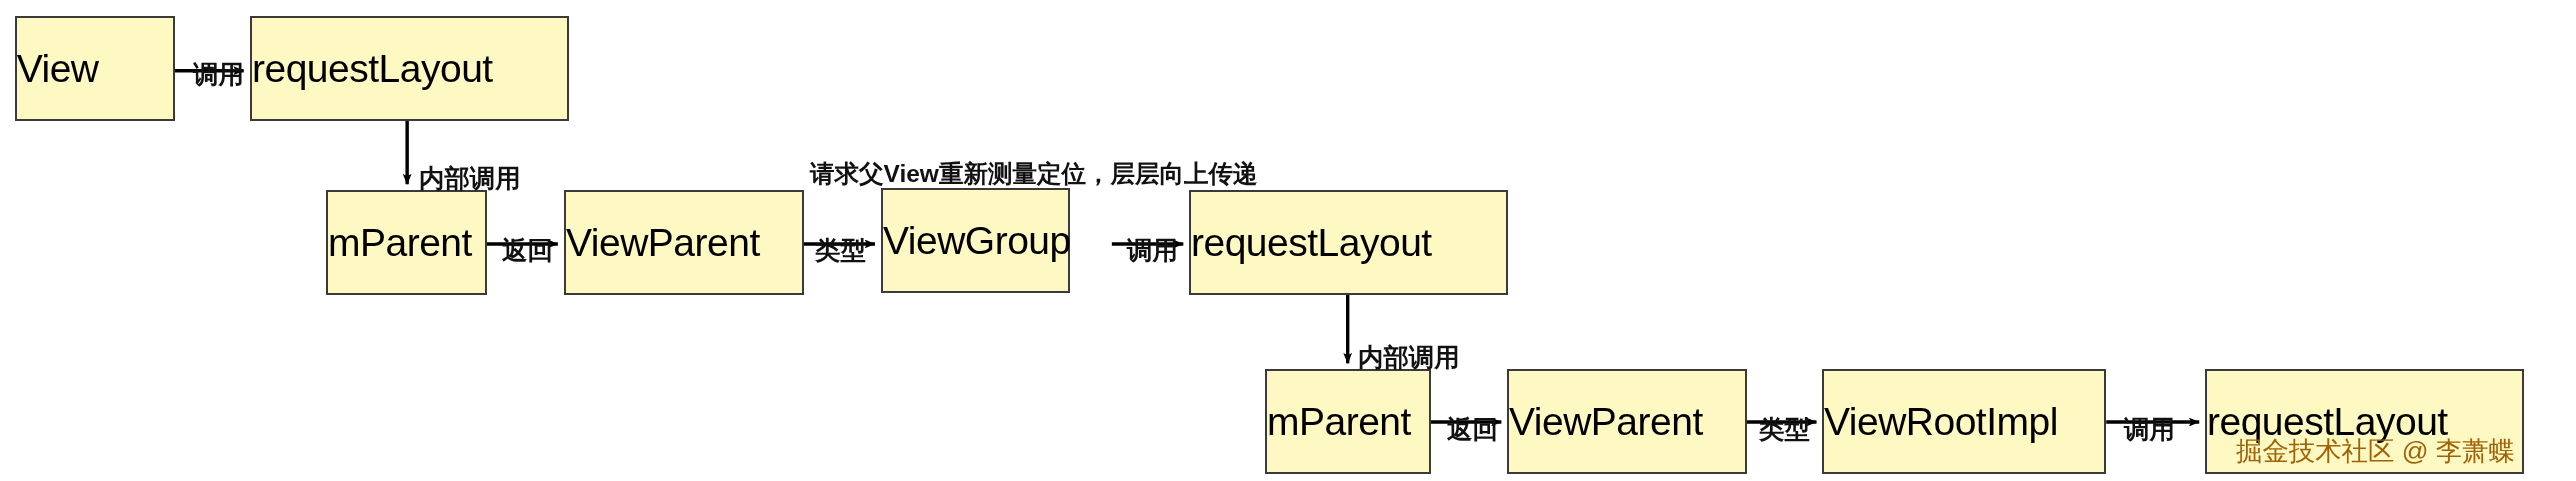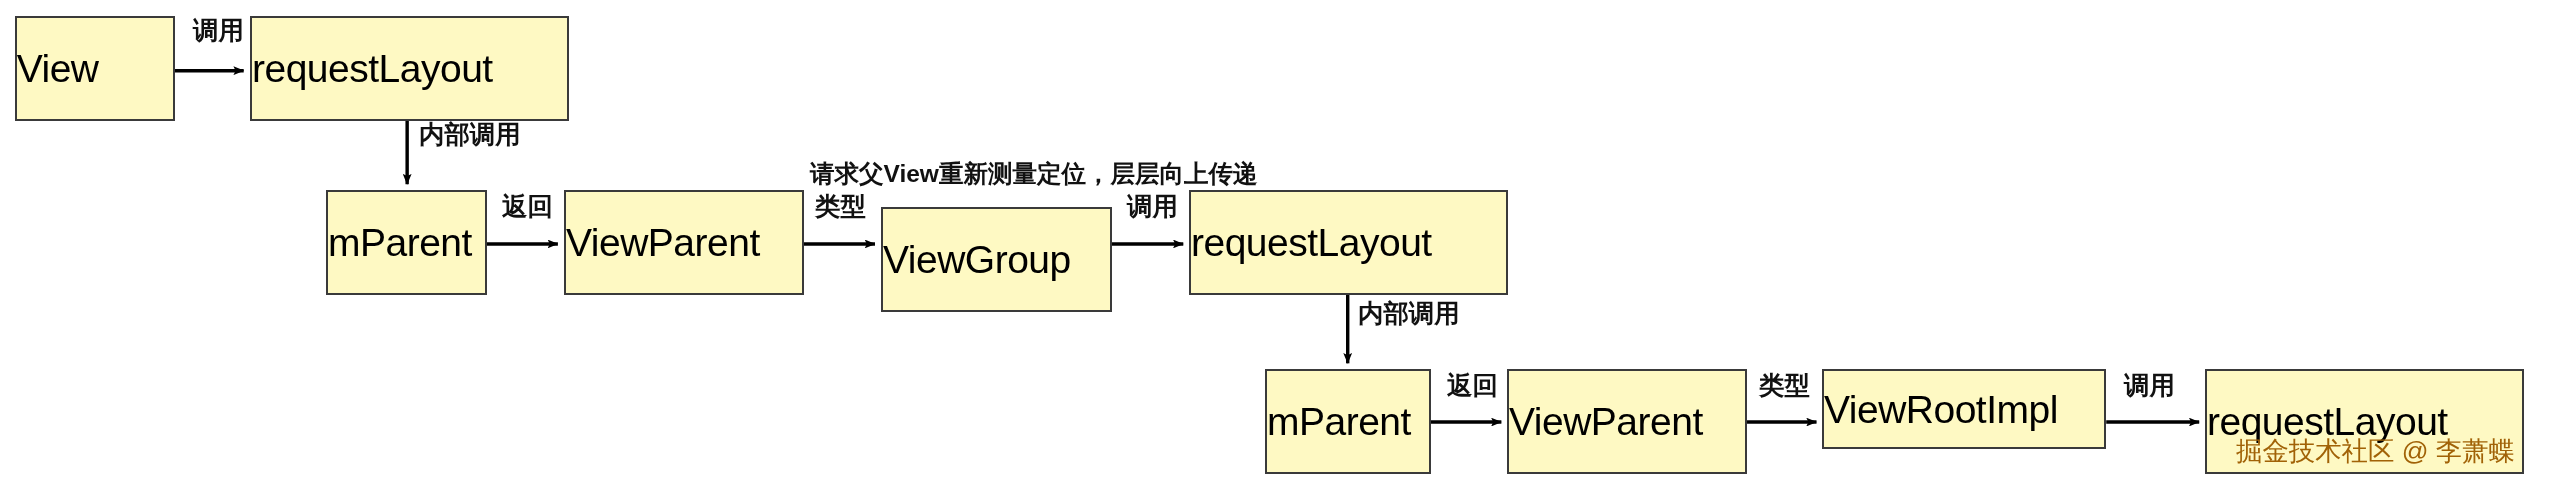--- a/index.html
+++ b/index.html
@@ -41,20 +41,21 @@
   .node-label {
     display: block;
     line-height: 1;
   }
   .edge-label {
     position: absolute;
     color: #111111;
     font-weight: bold;
     white-space: nowrap;
     line-height: 1;
+    margin-top: 44px;
   }
   .note-label {
     position: absolute;
     color: #111111;
     font-weight: bold;
     white-space: nowrap;
     line-height: 1;
   }
   .watermark {
     position: absolute;
@@ -122,37 +123,37 @@
   </div>
 
   <div class="node" style="left:326px; top:190px; width:161px; height:105px; font-size:39px;">
     <span class="node-label">mParent</span>
   </div>
 
   <div class="node" style="left:564px; top:190px; width:240px; height:105px; font-size:39px;">
     <span class="node-label">ViewParent</span>
   </div>
 
-  <div class="node" style="left:881px; top:207px; width:231px; height:105px; font-size:39px;">
+  <div class="node" style="left:881px; top:188px; width:189px; height:105px; font-size:39px;">
     <span class="node-label">ViewGroup</span>
   </div>
 
   <div class="node" style="left:1189px; top:190px; width:319px; height:105px; font-size:39px;">
     <span class="node-label">requestLayout</span>
   </div>
 
   <div class="node" style="left:1265px; top:369px; width:166px; height:105px; font-size:39px;">
     <span class="node-label">mParent</span>
   </div>
 
   <div class="node" style="left:1507px; top:369px; width:240px; height:105px; font-size:39px;">
     <span class="node-label">ViewParent</span>
   </div>
 
-  <div class="node" style="left:1822px; top:369px; width:284px; height:80px; font-size:39px;">
+  <div class="node" style="left:1822px; top:369px; width:284px; height:105px; font-size:39px;">
     <span class="node-label">ViewRootImpl</span>
   </div>
 
   <div class="node" style="left:2205px; top:369px; width:319px; height:105px; font-size:39px;">
     <span class="node-label">requestLayout</span>
   </div>
 
   <span class="edge-label" style="left:193px; top:17.6px; font-size:25.4px;">调用</span>
 
   <span class="edge-label" style="left:419px; top:122px; font-size:25.4px;">内部调用</span>

